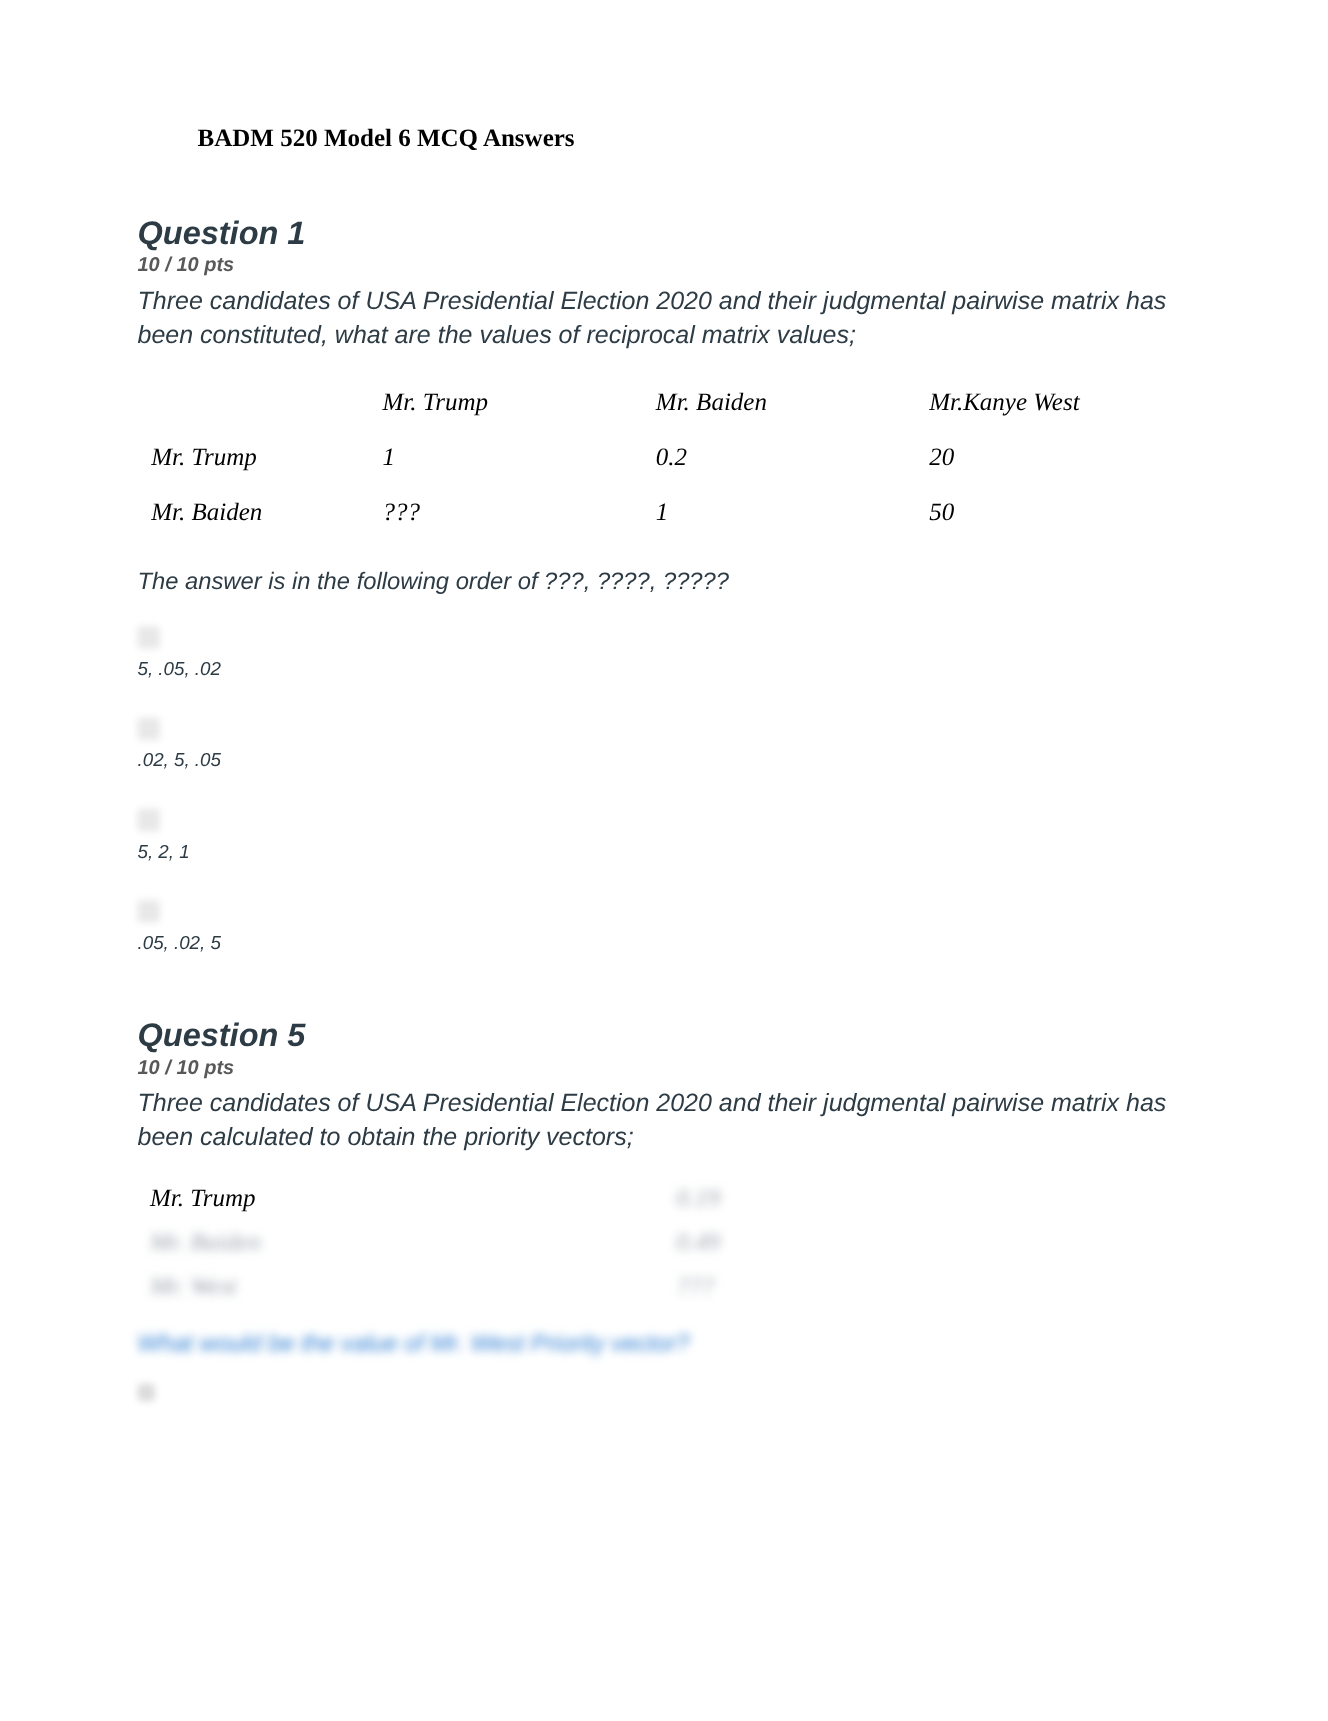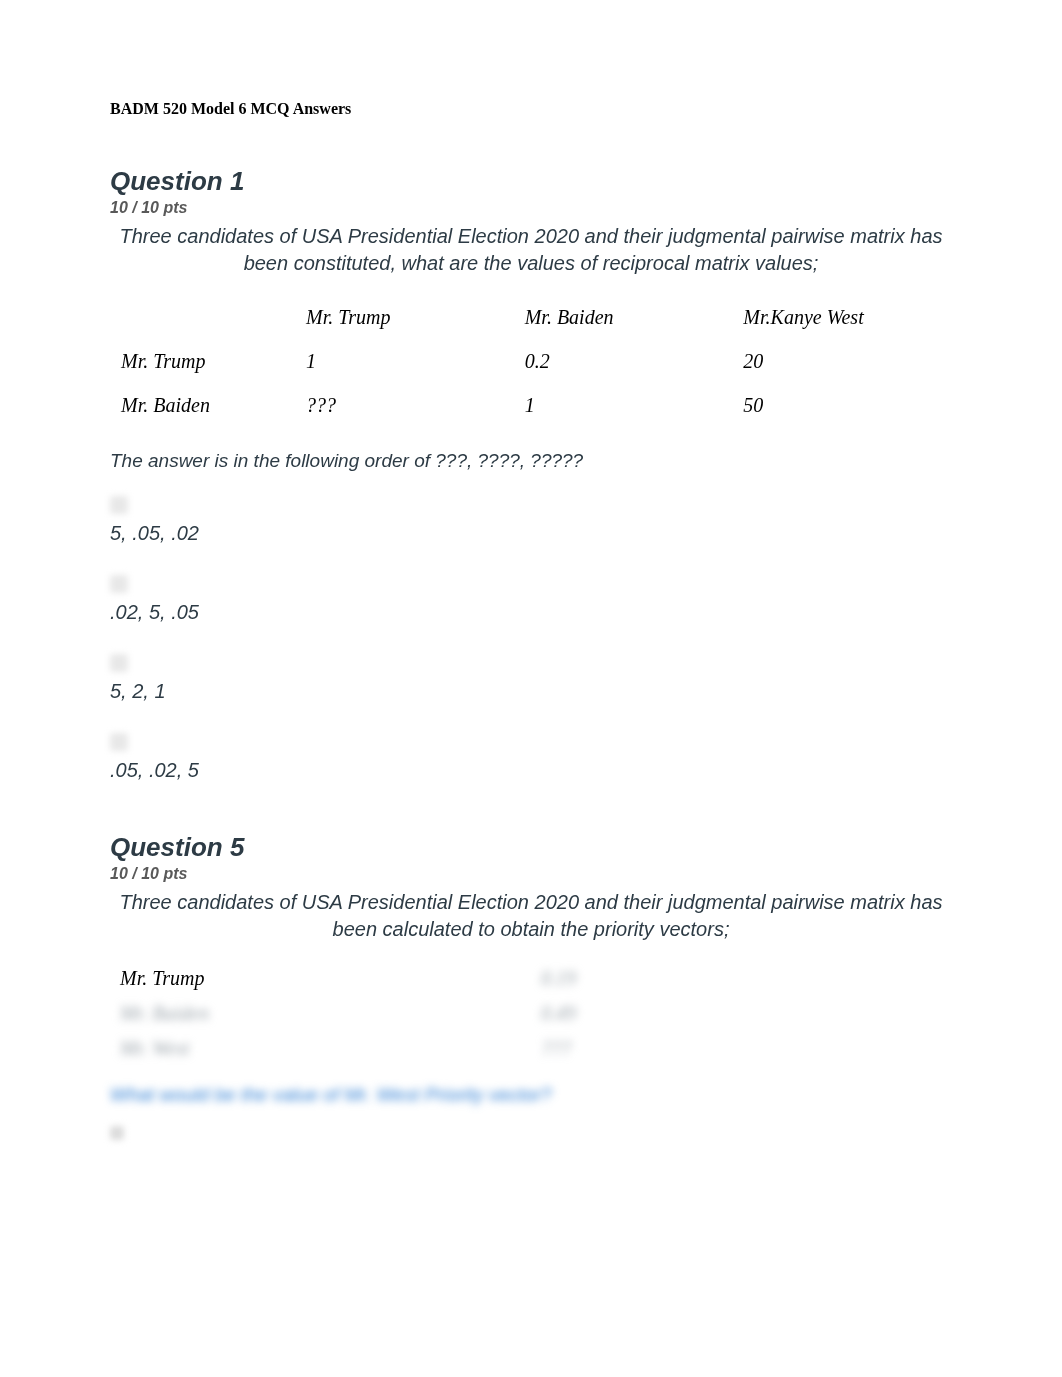--- a/index.html
+++ b/index.html
@@ -5,44 +5,44 @@
     * { box-sizing: border-box; margin: 0; padding: 0; }
     body {
       width: 1062px;
       background: #fff;
       font-family: "Helvetica Neue", Arial, sans-serif;
       color: #2d3b45;
       padding: 100px 110px 60px 110px;
     }
     .doc-title {
       font-family: "Times New Roman", Times, serif;
-      font-size: 16px;
+      font-size: 20px;
       font-weight: bold;
       color: #000;
       margin-bottom: 48px;
+      margin-left: 48px;
     }
     .question-block { margin-bottom: 50px; font-style: italic; }
     .q-title {
       font-size: 26px;
       font-weight: bold;
       color: #2d3b45;
       margin-bottom: 2px;
     }
     .q-points {
       font-size: 16px;
       font-weight: bold;
       color: #595959;
       margin-bottom: 6px;
     }
     .q-text {
       font-size: 20px;
       color: #2d3b45;
       line-height: 1.35;
       margin-bottom: 18px;
-      text-align: center;
     }
     table.matrix {
       width: 100%;
       border-collapse: collapse;
       margin-bottom: 22px;
       font-family: "Times New Roman", Times, serif;
       font-size: 20px;
       color: #000;
     }
     table.matrix td {
@@ -65,21 +65,21 @@
     }
     .option .marker {
       width: 18px;
       height: 18px;
       border-radius: 3px;
       background: #e8e8e8;
       filter: blur(3px);
       margin-bottom: 8px;
     }
     .option .label {
-      font-size: 20px;
+      font-size: 15px;
       color: #2d3b45;
     }
     table.pv {
       width: 100%;
       border-collapse: collapse;
       font-family: "Times New Roman", Times, serif;
       font-size: 20px;
       color: #000;
       margin-bottom: 18px;
     }

